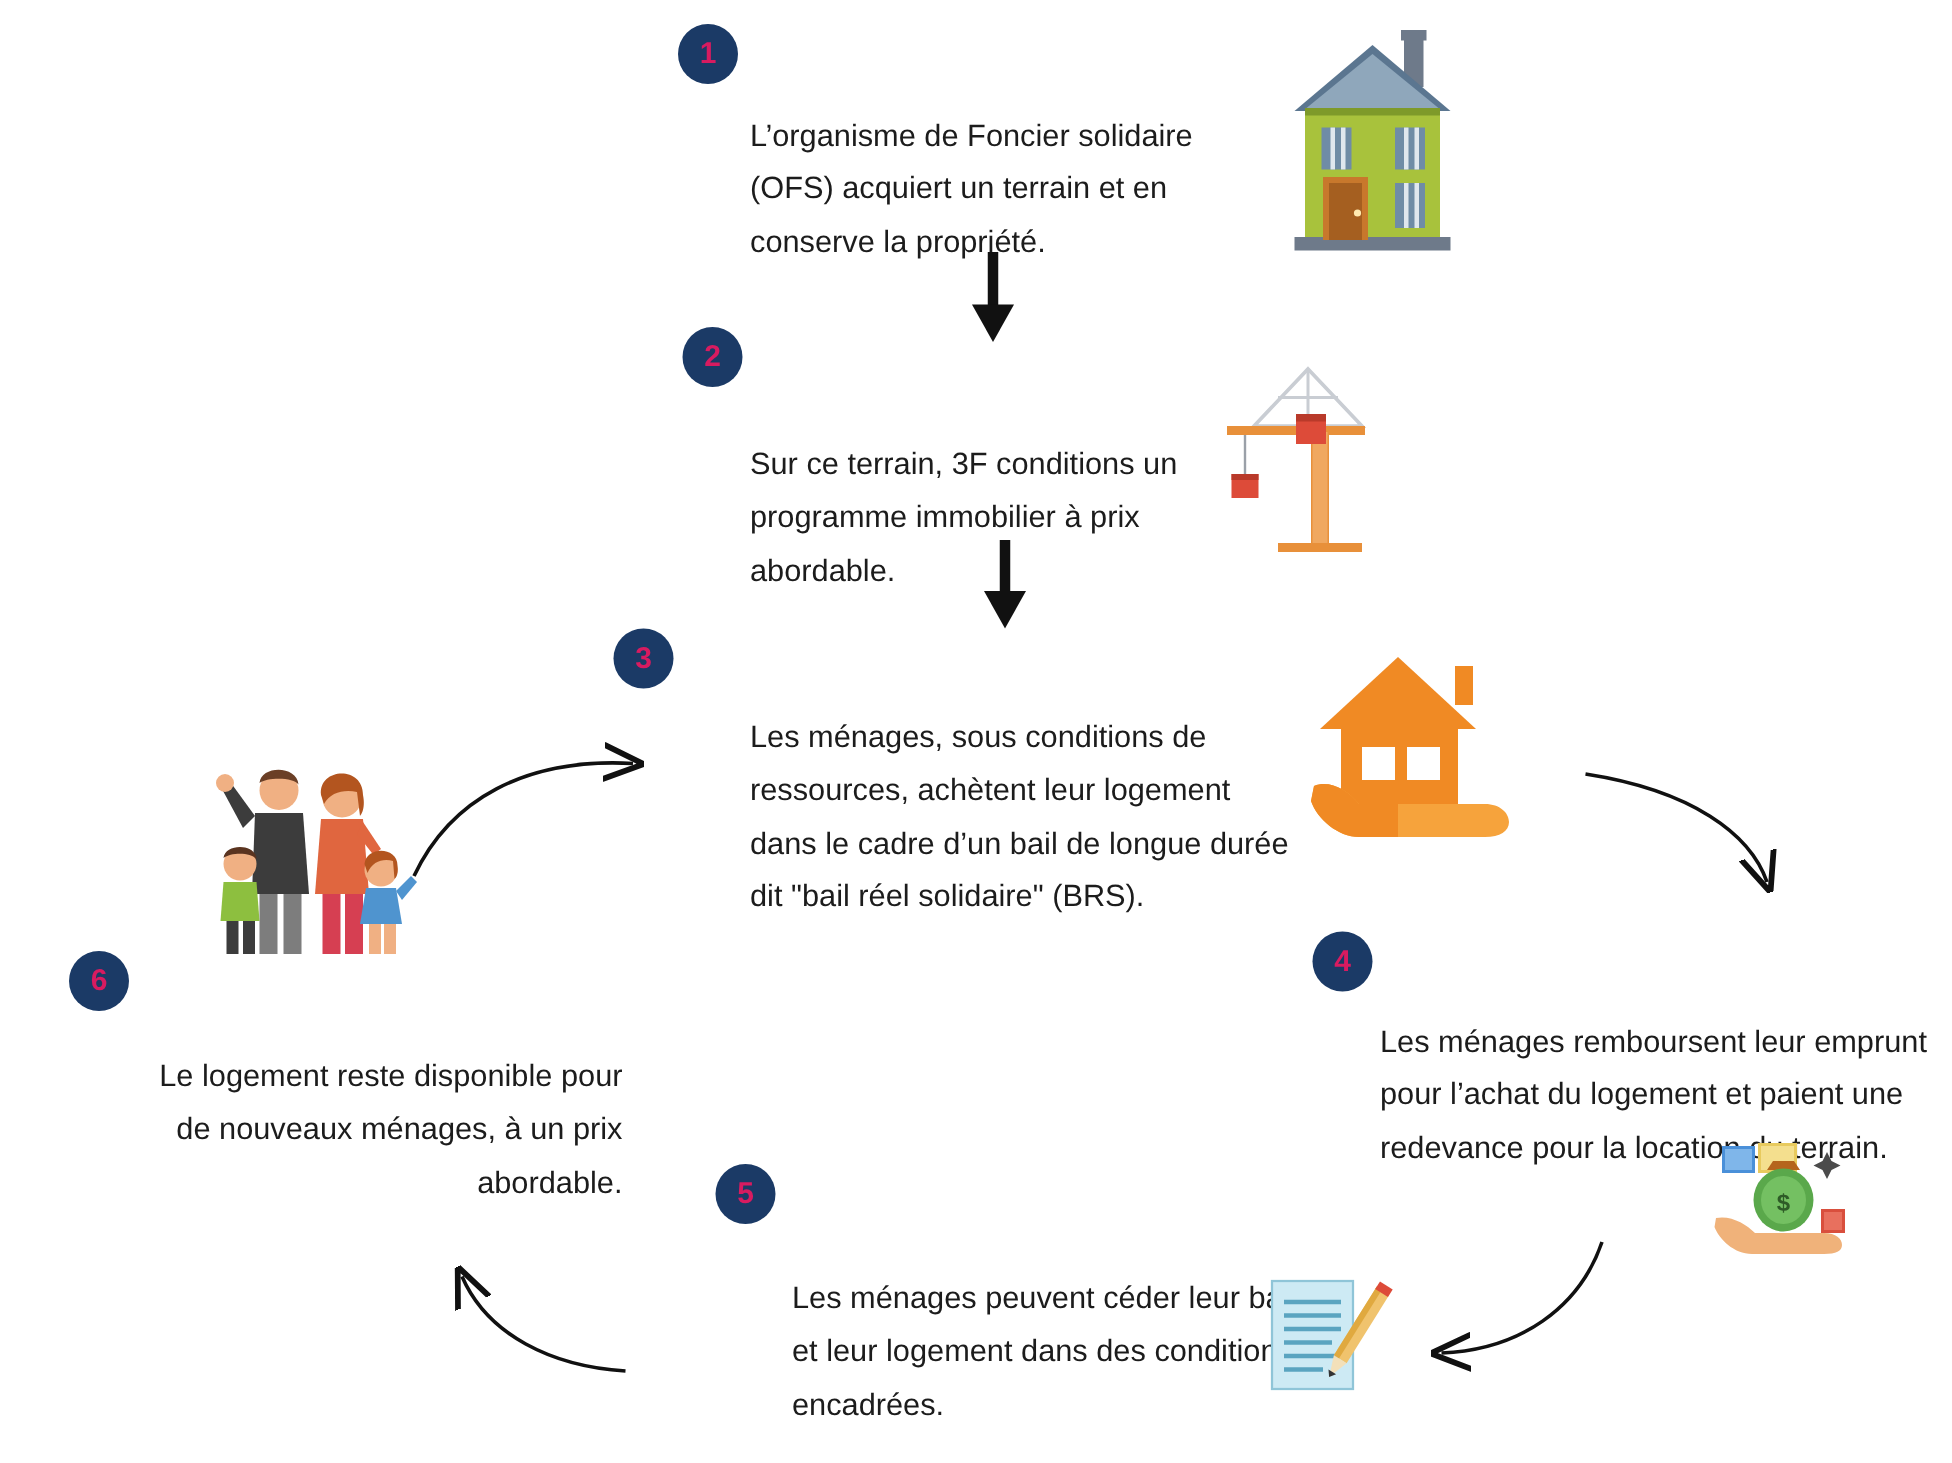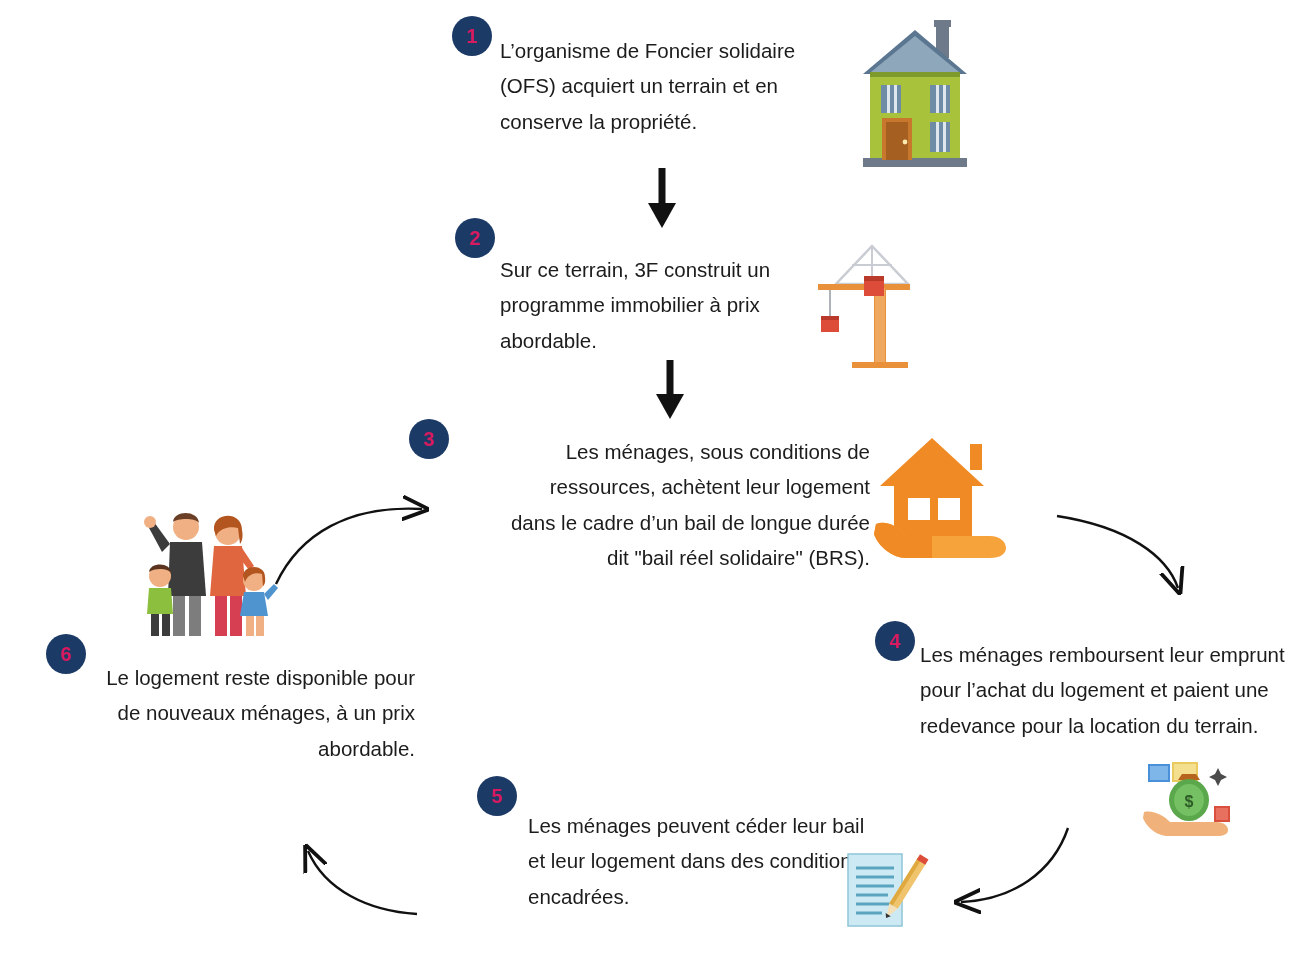--- a/index.html
+++ b/index.html
@@ -36,20 +36,21 @@
     line-height: 40px;
     text-align: center;
     font-family: "Liberation Sans", sans-serif;
   }
   .steptext {
     position: absolute;
     font-size: 20.5px;
     line-height: 1.72;
     color: #1c1c1c;
     font-family: "Liberation Sans", sans-serif;
+    margin-top: 40px;
   }
   .arrowsvg {
     position: absolute;
     left: 0; top: 0;
     width: 1301px;
     height: 975px;
     pointer-events: none;
   }
   .art {
     position: absolute;
@@ -119,41 +120,41 @@
       <rect x="86" y="110" width="3" height="30" fill="#dfe7ee"></rect>
       <rect x="93" y="110" width="3" height="30" fill="#dfe7ee"></rect>
       <rect x="32" y="106" width="30" height="42" fill="#c8782c"></rect>
       <rect x="36" y="110" width="22" height="38" fill="#a55f20"></rect>
       <circle cx="55" cy="130" r="2.4" fill="#ffe9b0"></circle>
     </svg>
   </div>
 
   <div class="step">
     <div class="badge" style="left:455px; top:218px;">2</div>
-    <div class="steptext" style="left:500px; top:252px; width:335px;">Sur ce terrain, 3F construit un programme immobilier à prix abordable.</div>
+    <div class="steptext" style="left:500px; top:252px; width:335px;">Sur ce terrain, 3F conditions un programme immobilier à prix abordable.</div>
 
     <svg class="art" style="left:812px; top:240px;" width="115" height="130" viewBox="0 0 115 130">
       <polygon points="60,6 96,44 24,44" fill="none" stroke="#c9cdd3" stroke-width="2.5"></polygon>
       <line x1="60" y1="6" x2="60" y2="44" stroke="#c9cdd3" stroke-width="2"></line>
       <line x1="40" y1="25" x2="80" y2="25" stroke="#c9cdd3" stroke-width="2"></line>
       <rect x="6" y="44" width="92" height="6" fill="#e8903a"></rect>
       <rect x="62" y="44" width="12" height="84" fill="#e8903a"></rect>
       <rect x="63" y="48" width="10" height="76" fill="#f0a860"></rect>
       <rect x="52" y="36" width="20" height="20" fill="#dd4b39"></rect>
       <rect x="52" y="36" width="20" height="5" fill="#b93a2a"></rect>
       <line x1="18" y1="50" x2="18" y2="78" stroke="#9aa0a8" stroke-width="1.6"></line>
       <rect x="9" y="76" width="18" height="16" fill="#dd4b39"></rect>
       <rect x="9" y="76" width="18" height="4" fill="#b93a2a"></rect>
       <rect x="40" y="122" width="56" height="6" fill="#e8903a"></rect>
     </svg>
   </div>
 
   <div class="step">
     <div class="badge" style="left:409px; top:419px;">3</div>
-    <div class="steptext" style="left:500px; top:434px; width:370px;text-align:right;">Les ménages, sous conditions de ressources, achètent leur logement dans le cadre d’un bail de longue durée dit "bail réel solidaire" (BRS).</div>
+    <div class="steptext" style="left:500px; top:434px; width:370px;">Les ménages, sous conditions de ressources, achètent leur logement dans le cadre d’un bail de longue durée dit "bail réel solidaire" (BRS).</div>
 
     <svg class="art" style="left:872px; top:428px;" width="140" height="140" viewBox="0 0 140 140">
       <rect x="98" y="16" width="12" height="26" fill="#f08a24"></rect>
       <polygon points="60,10 8,58 112,58" fill="#f08a24"></polygon>
       <rect x="22" y="56" width="78" height="52" fill="#f08a24"></rect>
       <rect x="36" y="70" width="22" height="22" fill="#ffffff"></rect>
       <rect x="66" y="70" width="22" height="22" fill="#ffffff"></rect>
       <path d="M4,96 C14,92 26,98 34,108 L118,108 C128,108 134,114 134,120 C134,126 128,130 118,130 L34,130 C20,130 6,118 2,106 z" fill="#f6a33c"></path>
       <path d="M4,96 C14,92 26,98 34,108 L60,108 L60,130 L34,130 C20,130 6,118 2,106 z" fill="#f08a24"></path>
     </svg>

